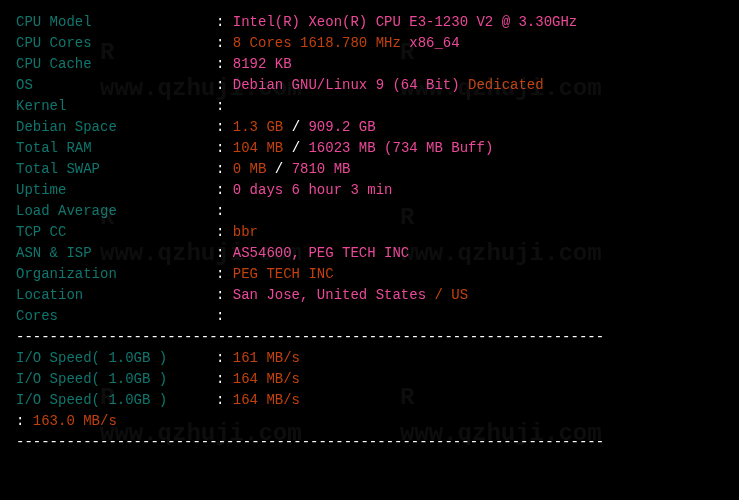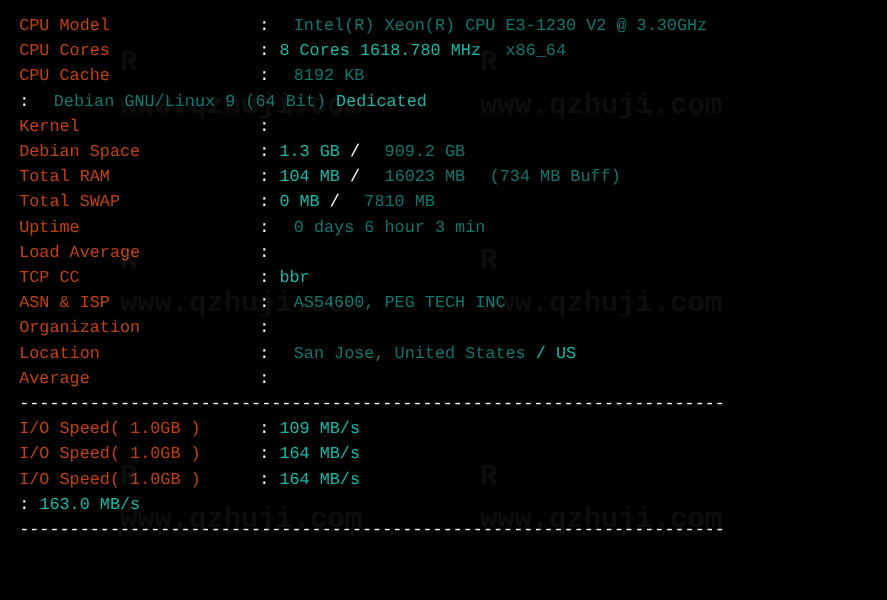--- a/index.html
+++ b/index.html
@@ -17,28 +17,28 @@
       width: 739px;
       height: 500px;
       position: relative;
       overflow: hidden;
     }
     .row {
       display: flex;
       white-space: pre;
     }
     .label {
-      color: #c2410c;
+      color: #0f766e;
       min-width: 200px;
     }
     .colon {
       color: #fff;
     }
-    .cyan { color: #0f766e; margin-left: 12px; }
-    .yellow { color: #14b8a6; }
+    .cyan { color: #ec4899; }
+    .yellow { color: #c2410c; }
     .white { color: #fff; }
     .divider {
       color: #fff;
       white-space: pre;
       overflow: hidden;
     }
     .watermark {
       position: absolute;
       opacity: 0.08;
       pointer-events: none;
@@ -53,36 +53,36 @@
     .wm5 { top: 380px; left: 100px; }
     .wm6 { top: 380px; left: 400px; }
   </style>
 </head>
 <body>
 
 <div id="info-section">
     <div class="row"><span class="label">CPU Model             </span><span class="colon">: </span><span class="cyan">Intel(R) Xeon(R) CPU E3-1230 V2 @ 3.30GHz</span></div>
     <div class="row"><span class="label">CPU Cores             </span><span class="colon">: </span><span class="yellow">8 Cores 1618.780 MHz</span><span class="cyan"> x86_64</span></div>
     <div class="row"><span class="label">CPU Cache             </span><span class="colon">: </span><span class="cyan">8192 KB</span></div>
-    <div class="row"><span class="colon">: </span><span class="cyan">Debian GNU/Linux 9 (64 Bit)</span><span class="yellow"> Dedicated</span></div>
+    <div class="row"><span class="label">OS                    </span><span class="colon">: </span><span class="cyan">Debian GNU/Linux 9 (64 Bit)</span><span class="yellow"> Dedicated</span></div>
     <div class="row"><span class="label">Kernel                </span><span class="colon">: </span></div>
     <div class="row"><span class="label">Debian Space           </span><span class="colon">: </span><span class="yellow">1.3 GB</span><span class="white"> / </span><span class="cyan">909.2 GB</span></div>
     <div class="row"><span class="label">Total RAM             </span><span class="colon">: </span><span class="yellow">104 MB</span><span class="white"> / </span><span class="cyan">16023 MB</span><span class="cyan"> (734 MB Buff)</span></div>
     <div class="row"><span class="label">Total SWAP            </span><span class="colon">: </span><span class="yellow">0 MB</span><span class="white"> / </span><span class="cyan">7810 MB</span></div>
     <div class="row"><span class="label">Uptime                </span><span class="colon">: </span><span class="cyan">0 days 6 hour 3 min</span></div>
     <div class="row"><span class="label">Load Average          </span><span class="colon">: </span></div>
     <div class="row"><span class="label">TCP CC                </span><span class="colon">: </span><span class="yellow">bbr</span></div>
     <div class="row"><span class="label">ASN &amp; ISP             </span><span class="colon">: </span><span class="cyan">AS54600, PEG TECH INC</span></div>
-    <div class="row"><span class="label">Organization          </span><span class="colon">: </span></div>
+    <div class="row"><span class="label">Organization          </span><span class="colon">: </span><span class="yellow">PEG TECH INC</span></div>
     <div class="row"><span class="label">Location              </span><span class="colon">: </span><span class="cyan">San Jose, United States</span><span class="yellow"> / US</span></div>
-    <div class="row"><span class="label">Average                </span><span class="colon">: </span></div>
+    <div class="row"><span class="label">Cores                </span><span class="colon">: </span></div>
   </div>
 <div class="divider">----------------------------------------------------------------------</div>
 <div id="io-section">
-    <div class="row"><span class="label">I/O Speed( 1.0GB )    </span><span class="colon">: </span><span class="yellow">109 MB/s</span></div>
+    <div class="row"><span class="label">I/O Speed( 1.0GB )    </span><span class="colon">: </span><span class="yellow">161 MB/s</span></div>
     <div class="row"><span class="label">I/O Speed( 1.0GB )    </span><span class="colon">: </span><span class="yellow">164 MB/s</span></div>
     <div class="row"><span class="label">I/O Speed( 1.0GB )    </span><span class="colon">: </span><span class="yellow">164 MB/s</span></div>
     <div class="row"><span class="colon">: </span><span class="yellow">163.0 MB/s</span></div>
   </div>
 <div class="divider">----------------------------------------------------------------------</div>
 
 <div class="watermark wm1">R<br><span>www.qzhuji.com</span></div>
 <div class="watermark wm2">R<br><span>www.qzhuji.com</span></div>
 <div class="watermark wm3">R<br><span>www.qzhuji.com</span></div>
 <div class="watermark wm4">R<br><span>www.qzhuji.com</span></div>

